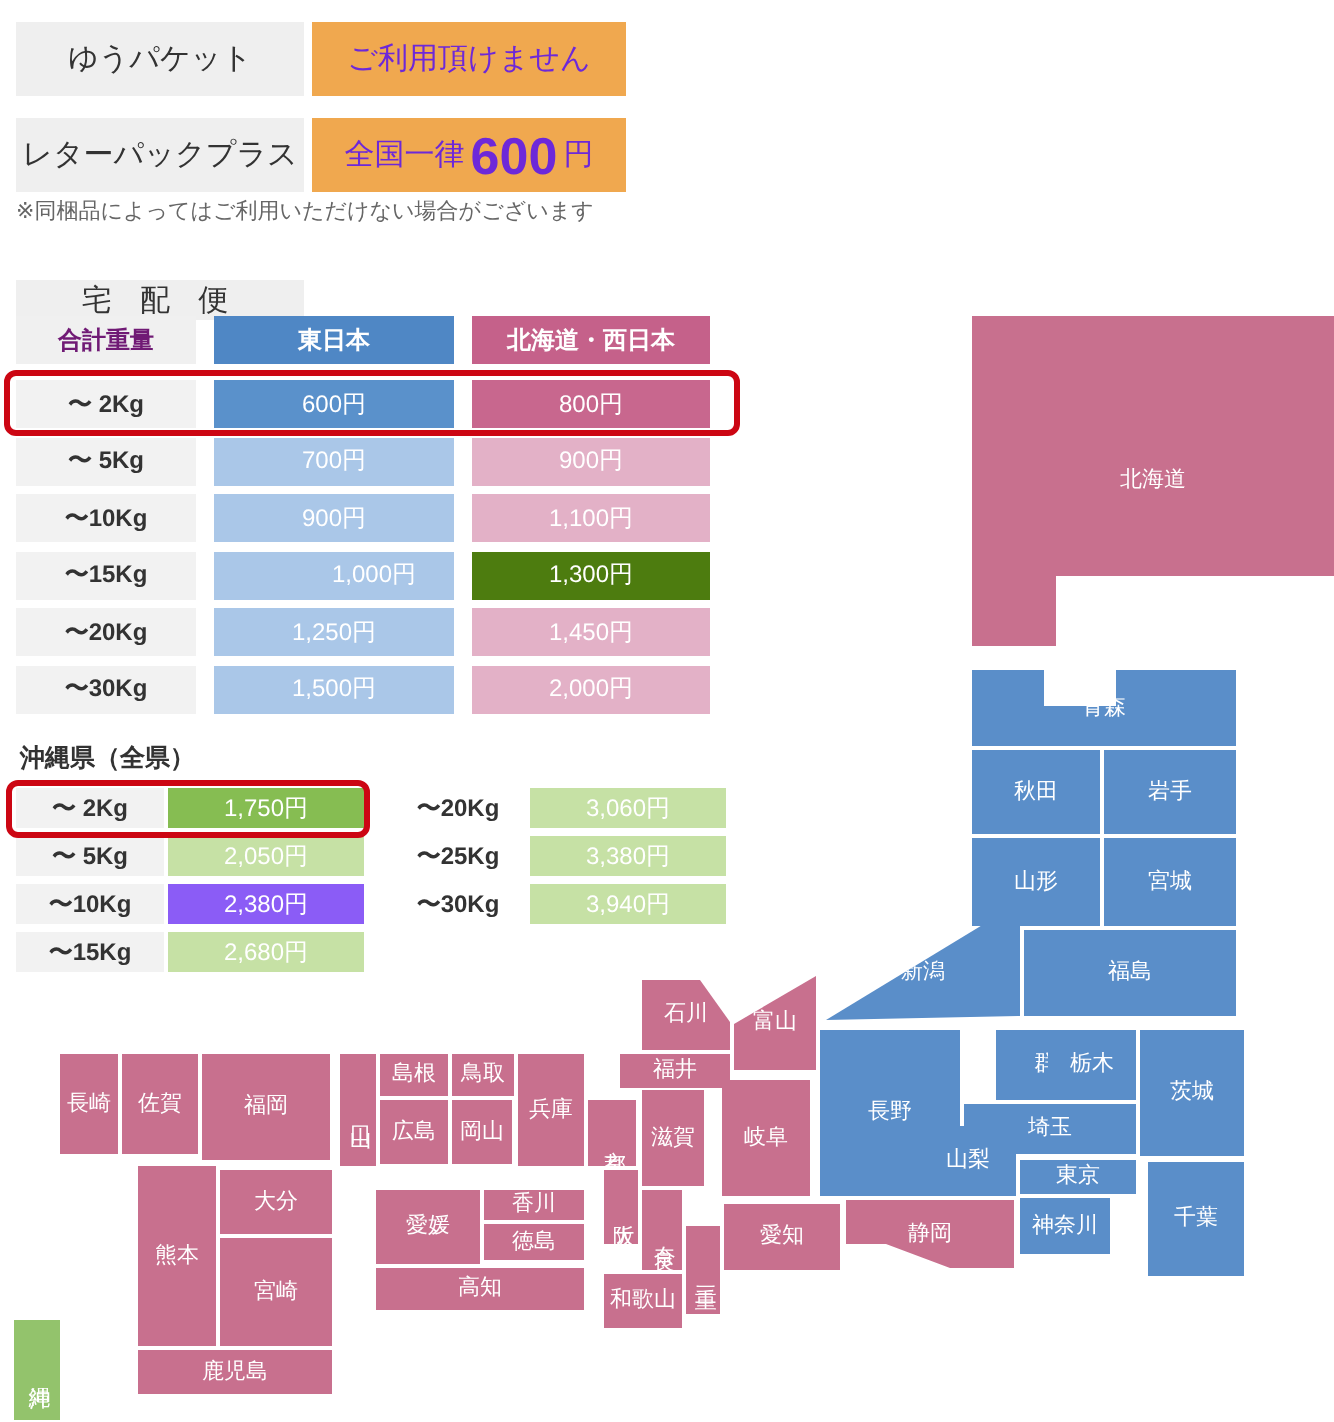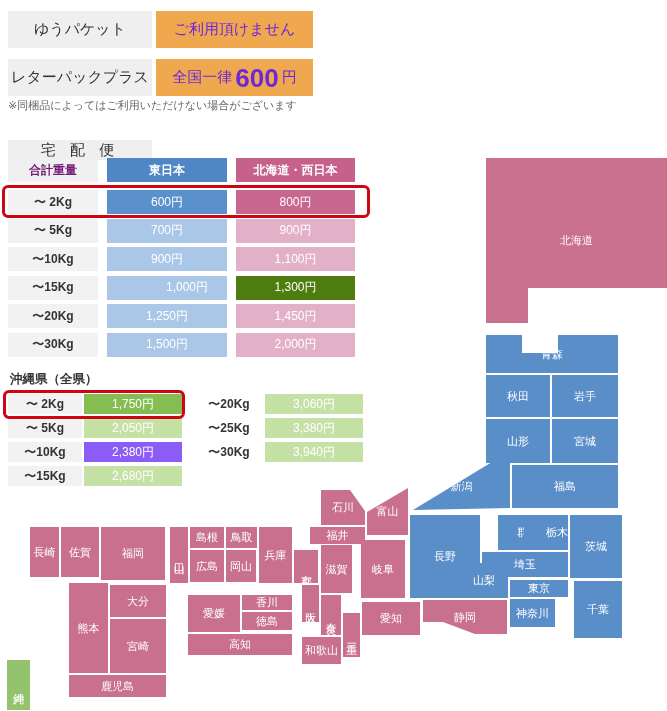--- a/index.html
+++ b/index.html
@@ -155,21 +155,21 @@
     </div>
     <div class="pref east" style="left: 512px; top: 465px; width: 106px; height: 43px;">
       <span>福島</span>
     </div>
     <div class="pref east" style="left: 413px; top: 462px; width: 97px; height: 48px; clip-path: polygon(0px 48px, 79px 0px, 97px 0px, 97px 46px);">
       <span>新潟</span>
     </div>
     <div class="pref east" style="left: 498px; top: 515px; width: 60px; height: 35px;">
       <span>群馬</span>
     </div>
-    <div class="pref east" style="left: 524px; top: 515px; width: 44px; height: 35px; justify-content: flex-end;">
+    <div class="pref east" style="left: 524px; top: 515px; width: 44px; height: 35px;">
       <span>栃木</span>
     </div>
     <div class="pref east" style="left: 570px; top: 515px; width: 52px; height: 63px;">
       <span>茨城</span>
     </div>
     <div class="pref east" style="left: 482px; top: 552px; width: 86px; height: 25px;">
       <span>埼玉</span>
     </div>
     <div class="pref east" style="left: 460px; top: 563px; width: 48px; height: 35px;">
       <span>山梨</span>

